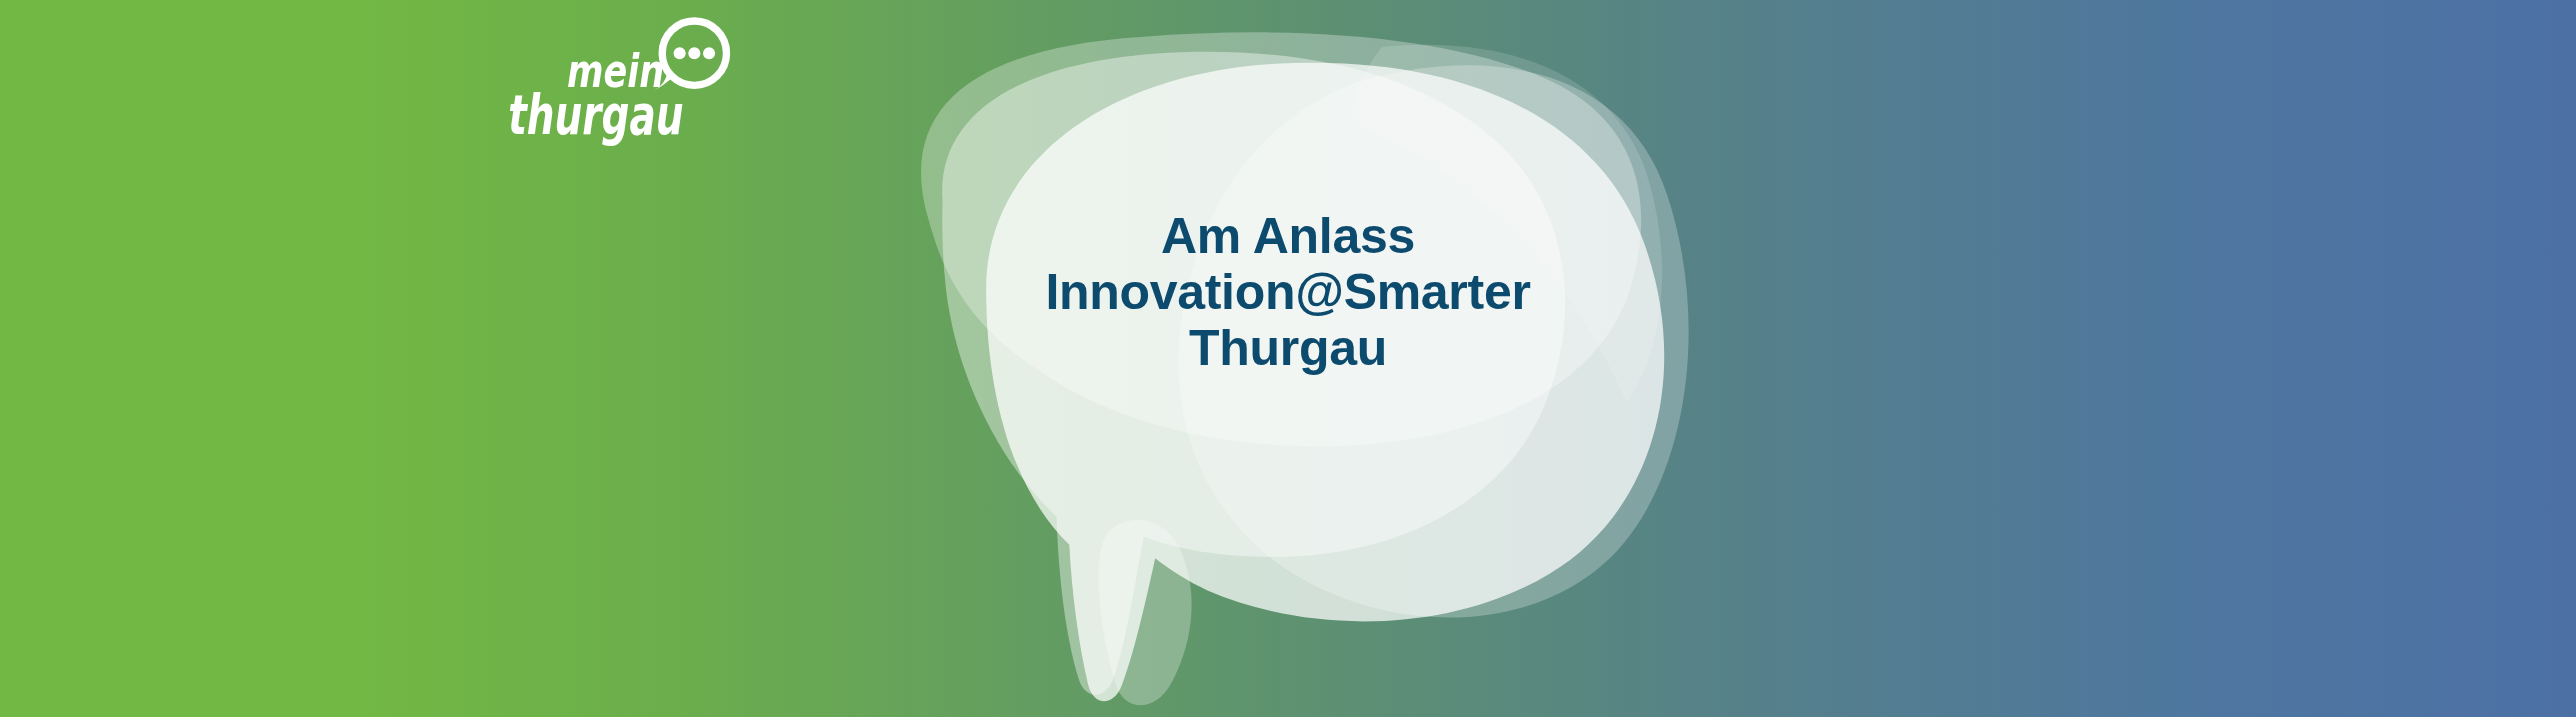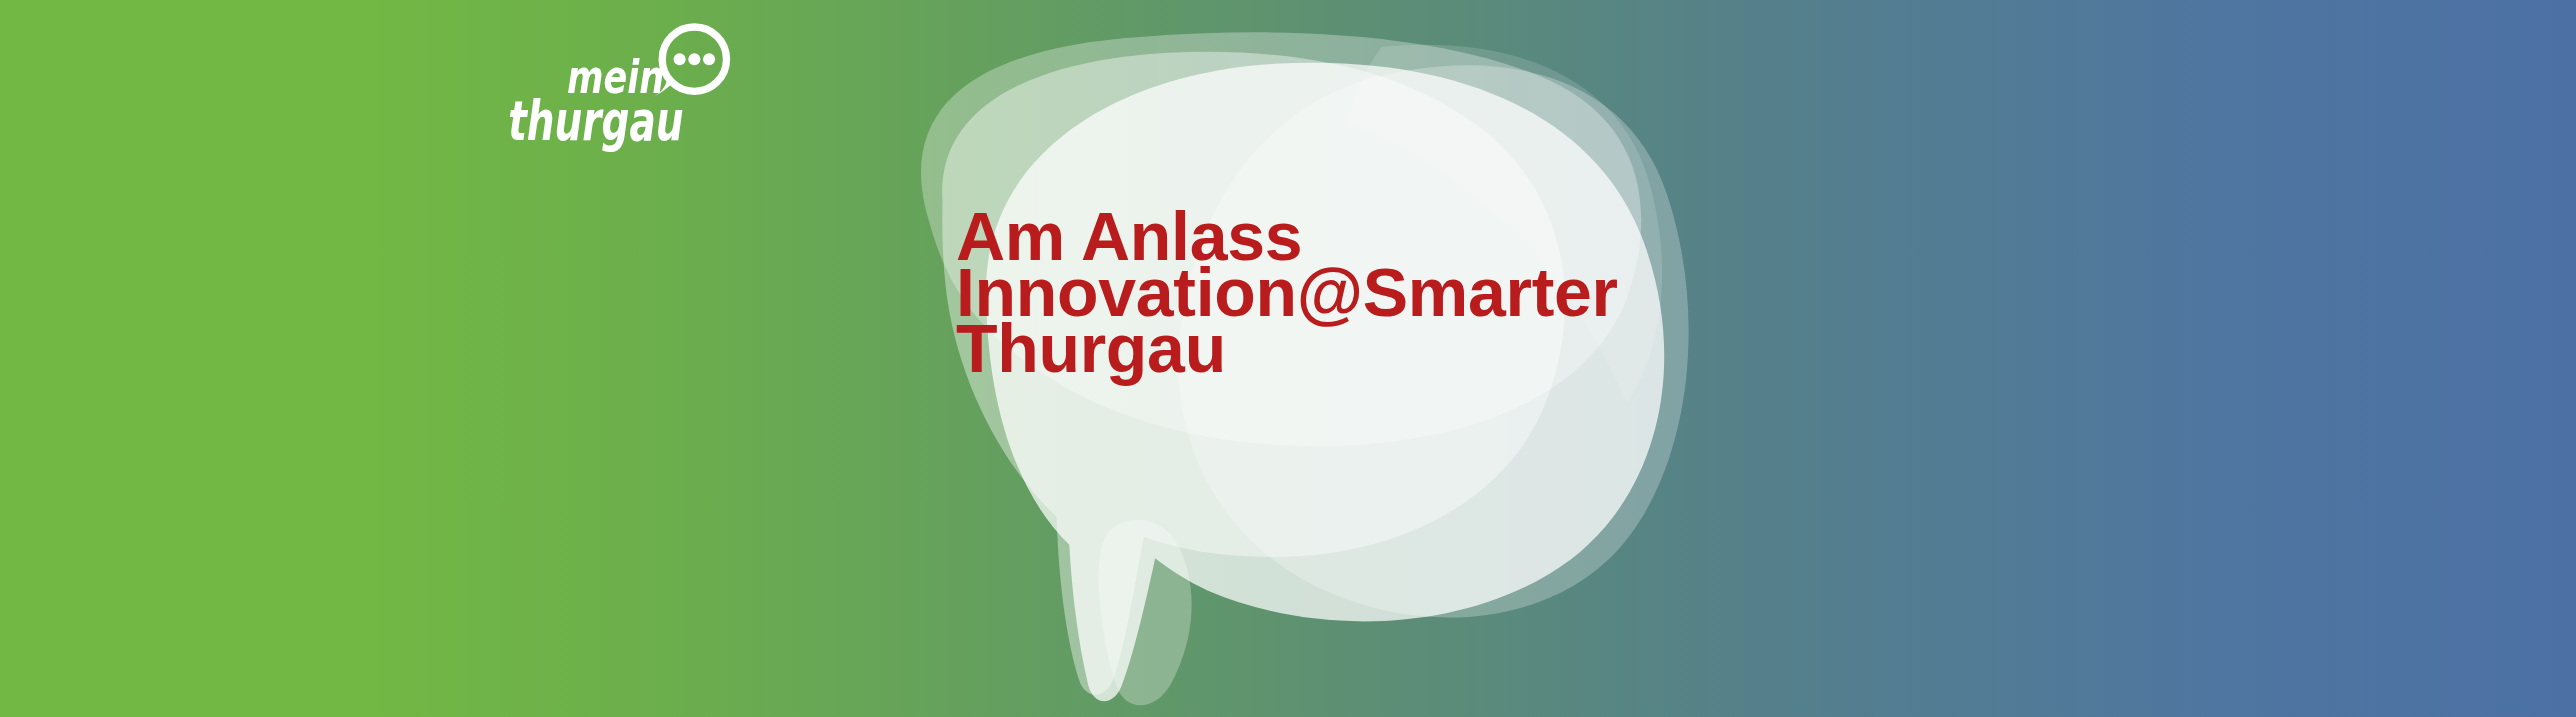--- a/index.html
+++ b/index.html
@@ -40,35 +40,35 @@
     height: 718px;
   }
   .bubbles svg { display: block; width: 100%; height: 100%; }
 
   
   .headline {
     position: absolute;
     left: 956px;
     top: 208px;
     width: 664px;
-    text-align: left;
-    color: #b91c1c;
-    font-size: 68px;
+    text-align: center;
+    color: #0c4a6e;
+    font-size: 50px;
     line-height: 56px;
     font-weight: 700;
     letter-spacing: -0.3px;
     white-space: pre-line;
     user-select: none;
   }
 
   
   .logo {
     position: absolute;
     left: 493px;
-    top: 19px;
+    top: 13px;
     width: 252px;
     height: 144px;
   }
   .logo svg { display: block; width: 100%; height: 100%; }
   .logo-wordmark {
     font-family: "DejaVu Sans", sans-serif;
     font-weight: 700;
     font-style: italic;
     fill: #ffffff;
   }

